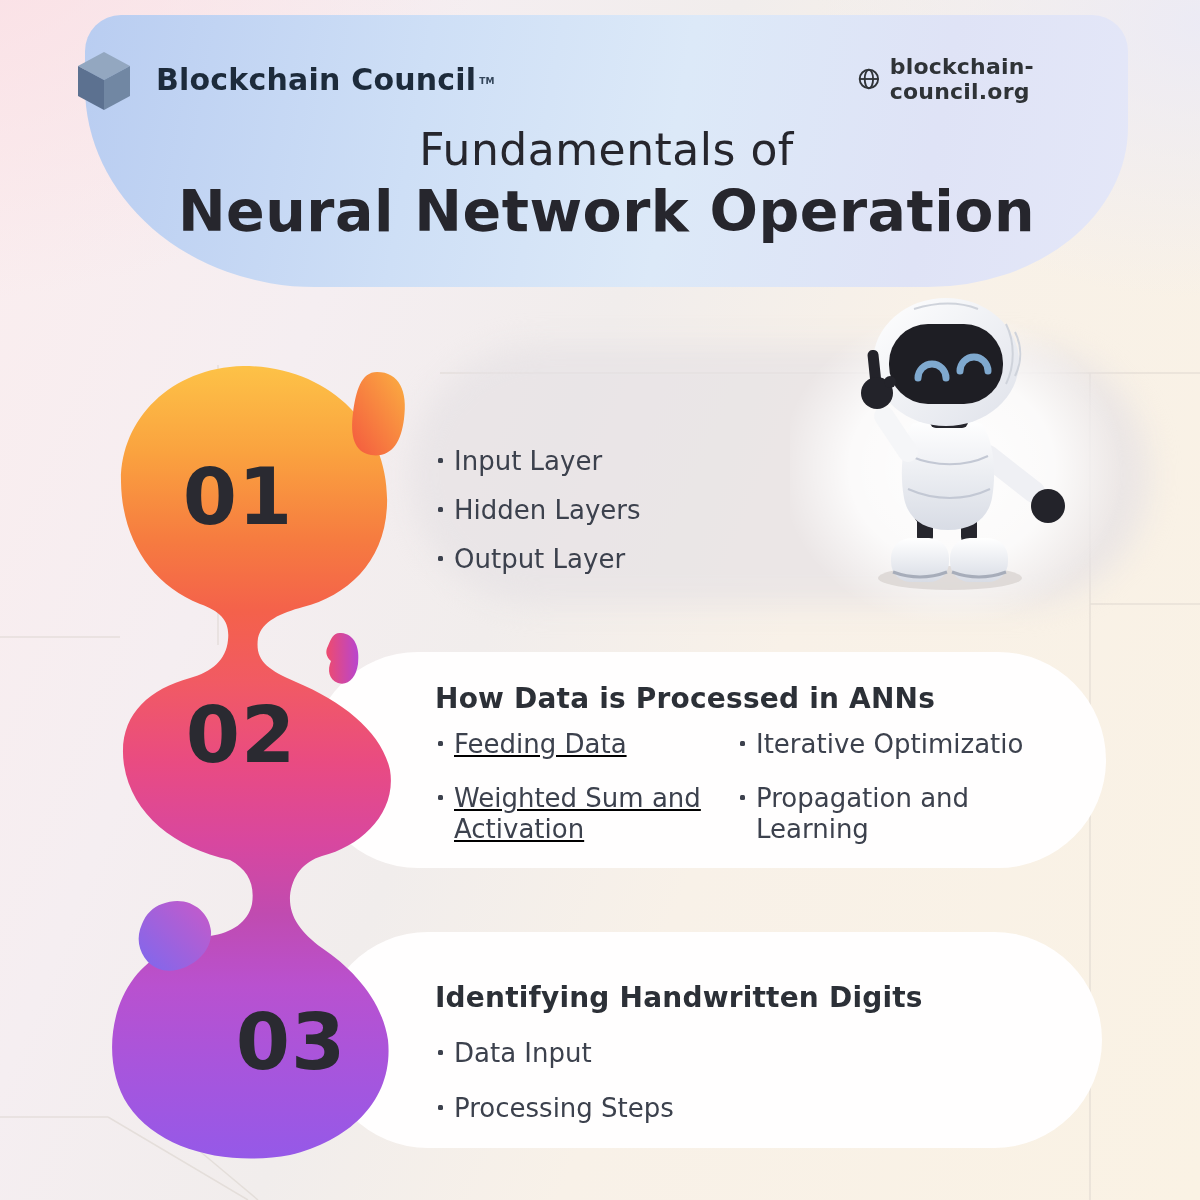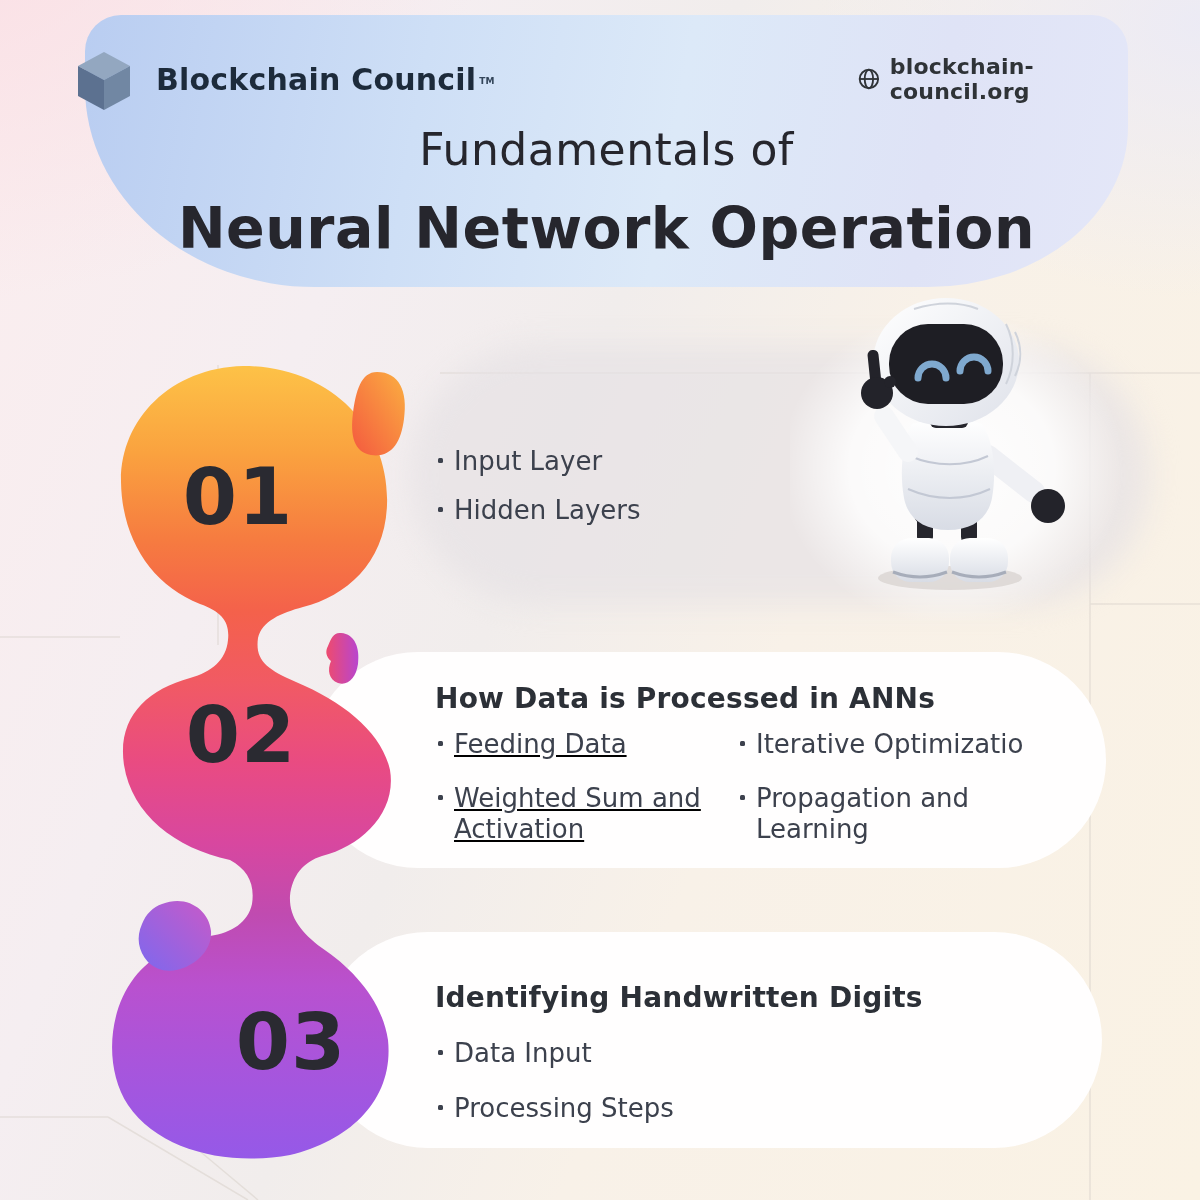--- a/index.html
+++ b/index.html
@@ -18,21 +18,21 @@
     border-radius:36px 36px 200px 230px / 36px 36px 160px 200px;
     background:linear-gradient(100deg,#B9CDF1 0%,#CEDFF6 32%,#DCE9F8 56%,#DFE3F6 80%,#E4E7F8 100%);
   }
   .logo-wrap{left:76px;top:48px;display:flex;align-items:center;gap:24px;}
   .logo-text{font-size:30px;font-weight:700;color:#1D2B3B;letter-spacing:.2px;line-height:62px;}
   .logo-tm{font-size:9px;font-weight:700;color:#33455a;vertical-align:super;margin-left:3px;}
   .site-wrap{left:858px;top:54px;display:flex;align-items:center;gap:10px;}
   .site-text{font-size:22px;font-weight:600;color:#2F3337;letter-spacing:.2px;}
   .title-wrap{left:85px;top:112px;width:1043px;text-align:center;color:#26262D;}
   .title-line1{font-size:44px;font-weight:500;letter-spacing:.5px;}
-  .title-line2{font-size:57px;font-weight:700;letter-spacing:.5px;margin-top:20px;}
+  .title-line2{font-size:57px;font-weight:700;letter-spacing:.5px;margin-top:3px;}
   
   .sec1-shade{left:410px;top:345px;width:740px;height:260px;border-radius:130px;
     background:rgba(230,226,229,.72);filter:blur(14px);}
   .card{background:#fffefe;}
   .card2{left:310px;top:652px;width:796px;height:216px;border-radius:110px;}
   .card3{left:320px;top:932px;width:782px;height:216px;border-radius:110px;}
   
   .heading{font-size:28px;font-weight:700;color:#2C3037;letter-spacing:.2px;}
   .h1{left:435px;top:393px;}
   .h2{left:435px;top:682px;}
@@ -221,20 +221,24 @@
 
   <div class="abs bullets list1">
     <div class="brow">
         <span class="dot"></span>
         <span class="btext">Input Layer</span>
       </div>
     <div class="brow">
         <span class="dot"></span>
         <span class="btext">Hidden Layers</span>
       </div>
+    <div class="brow">
+        <span class="dot"></span>
+        <span class="btext">Output Layer</span>
+      </div>
   </div>
 
   <div class="abs heading h2">How Data is Processed in ANNs</div>
   <div class="bullets col colA">
     <div class="brow">
         <span class="dot"></span>
         <span class="btext">Feeding Data</span>
       </div>
     <div class="brow">
         <span class="dot"></span>

